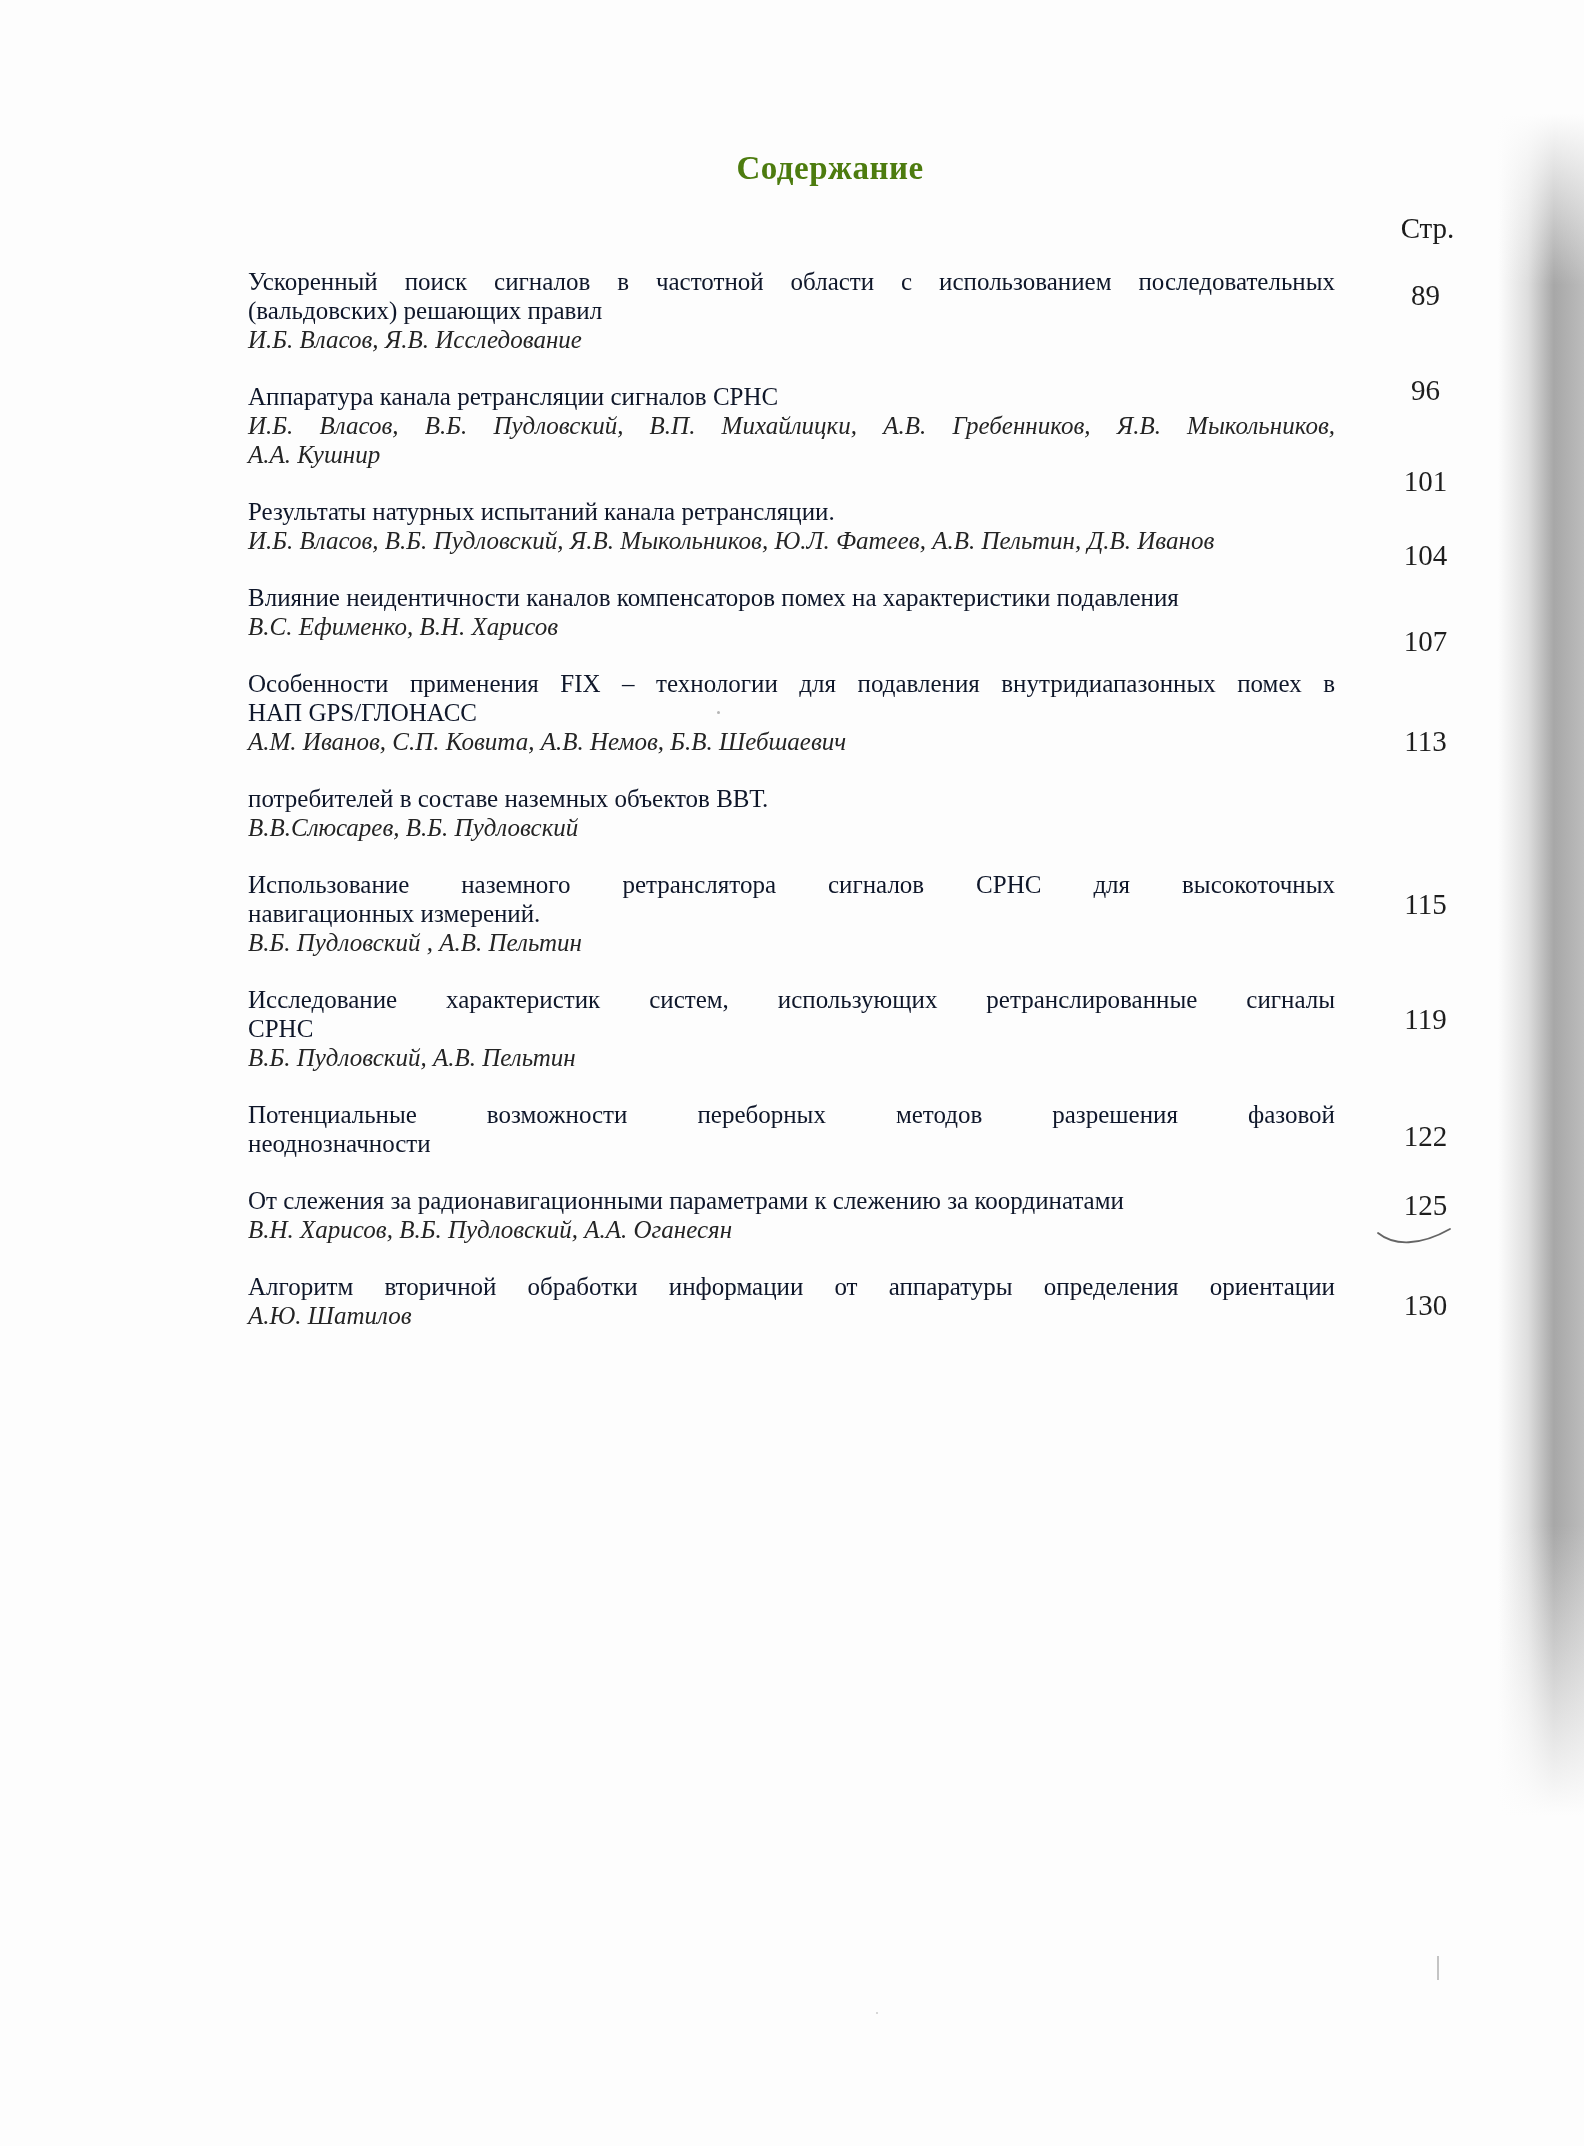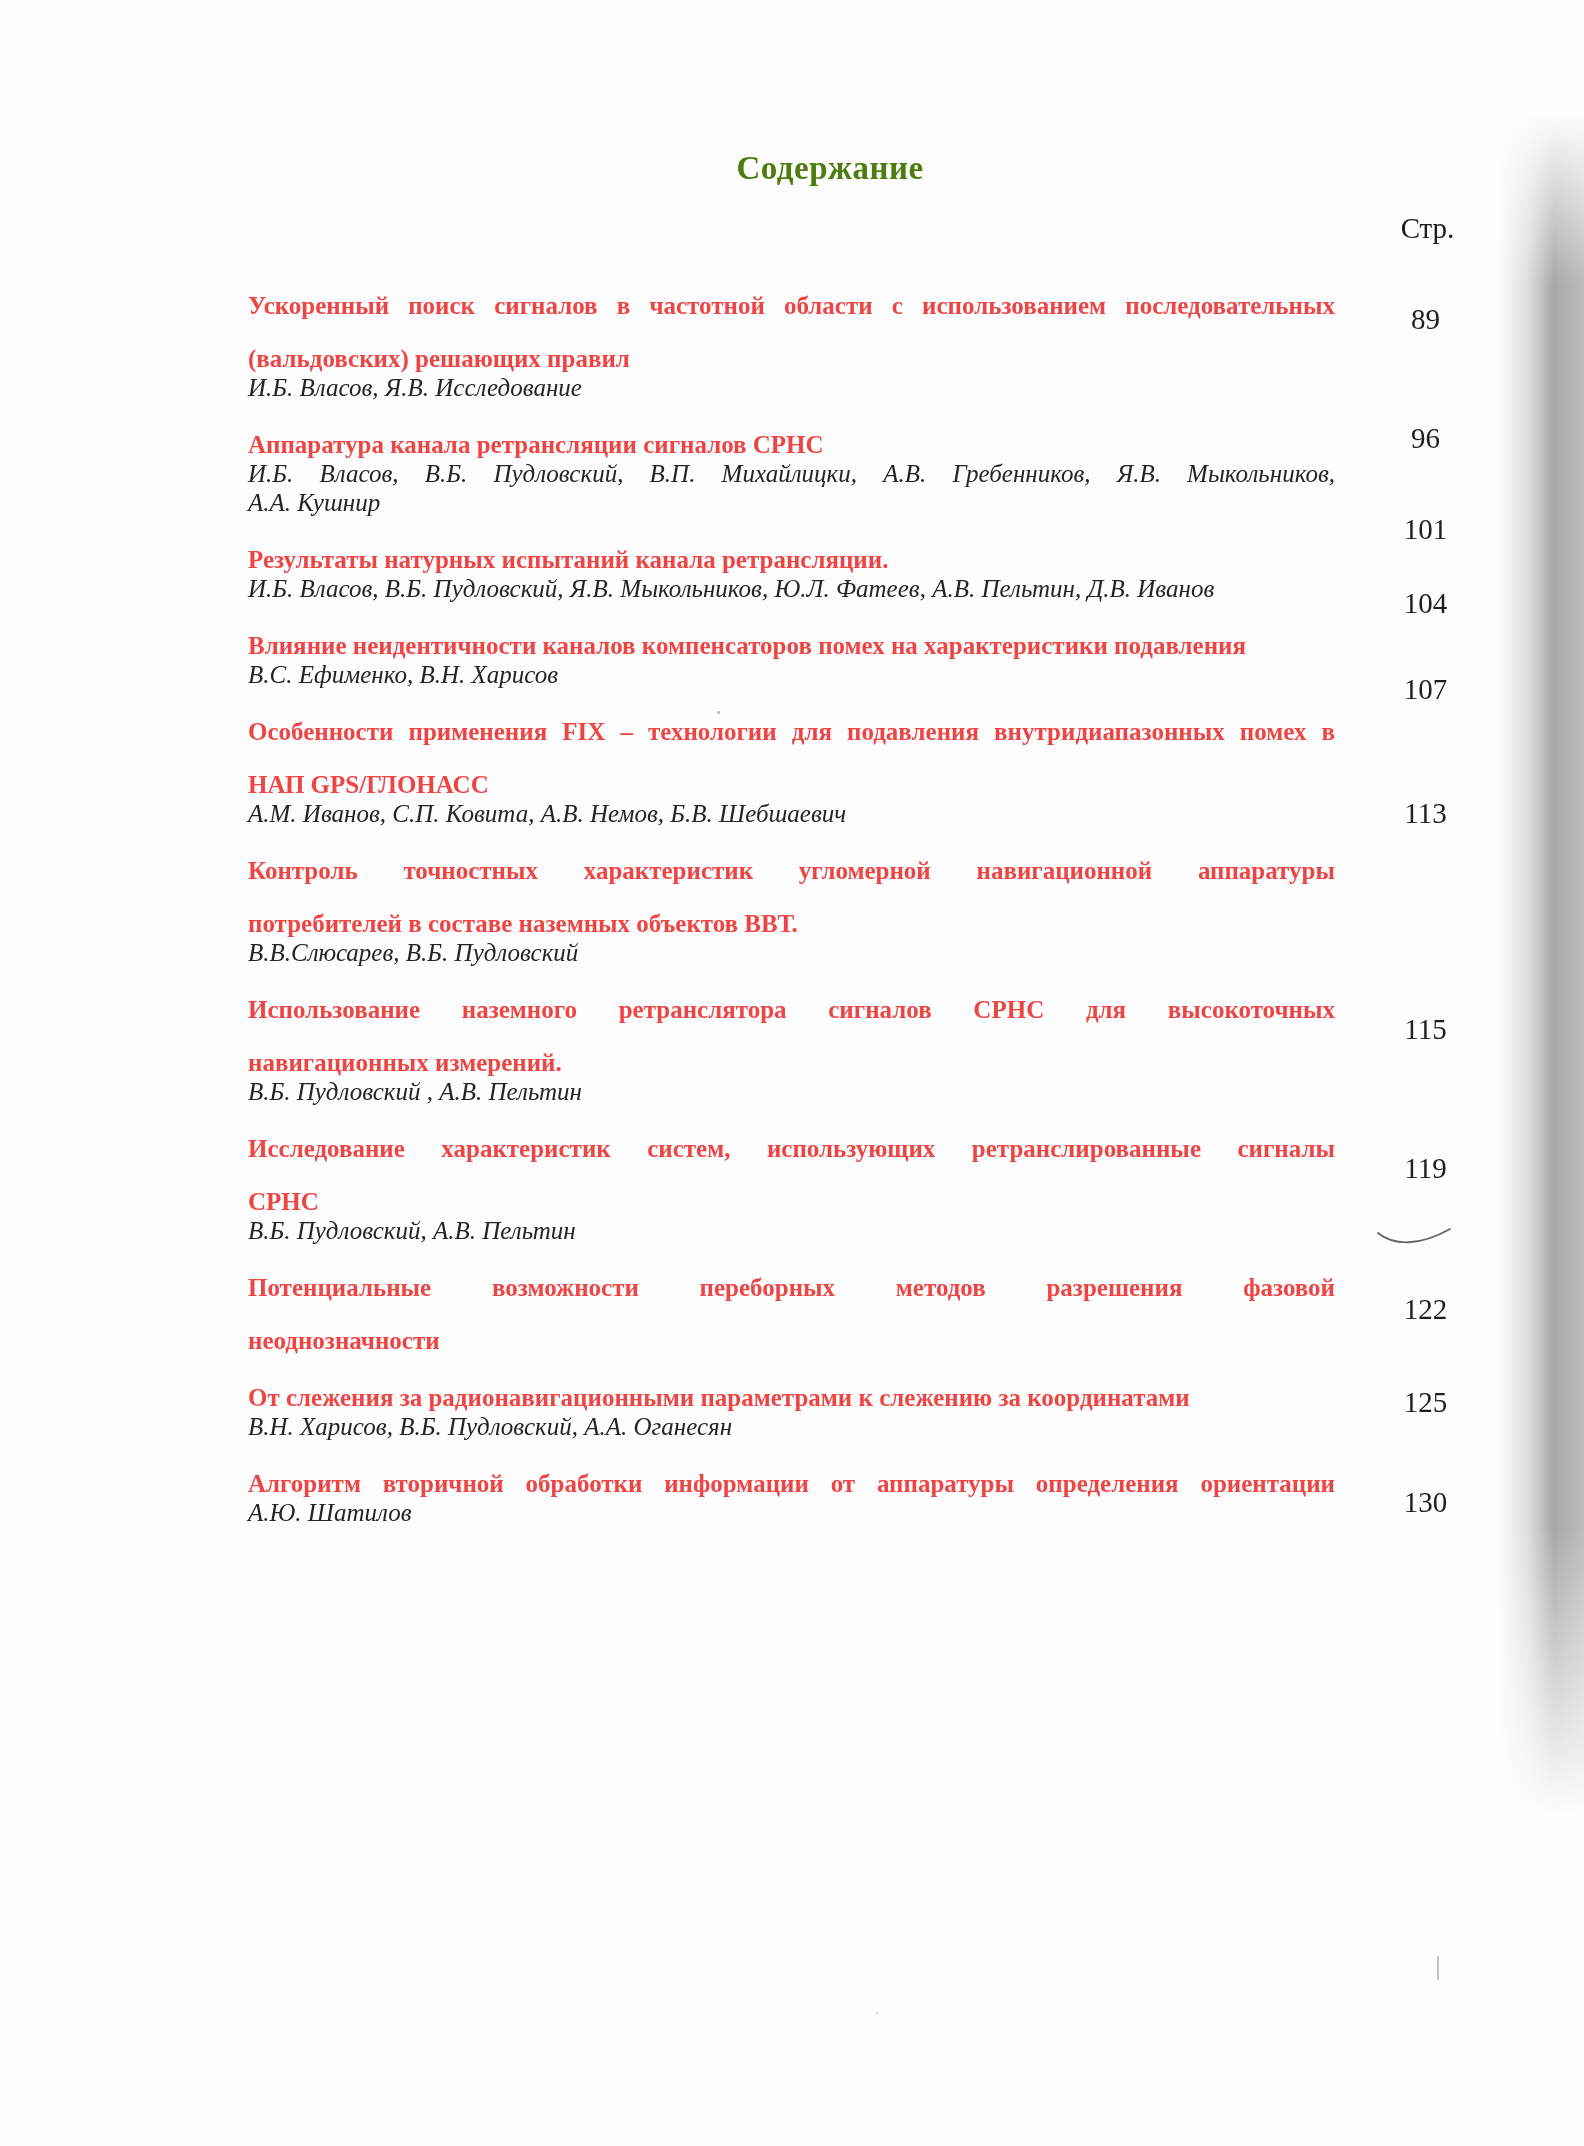--- a/index.html
+++ b/index.html
@@ -55,23 +55,22 @@
   .line {
     line-height: 29px;
     font-size: 25px;
     text-align: justify;
     text-justify: inter-word;
   }
   .line.stretch {
     text-align-last: justify;
   }
   .title-line {
-    font-weight: bold;
-    color: #ef4444;
-    margin-top: 24px;
+    font-weight: normal;
+    color: #0f172a;
   }
   .author-line {
     font-style: italic;
     color: #242424;
   }
   .entry-page {
     position: absolute;
     left: 1130px;
     width: 95px;
     text-align: center;
@@ -212,21 +211,20 @@
       <div class="entry-authors">
             <div class="line author-line">А.М. Иванов, С.П. Ковита, А.В. Немов, Б.В. Шебшаевич</div>
           </div>
     </div>
     <div class="entry-page" style="top: -42px;">107</div>
   </div>
 
   <div class="entry">
     <div class="entry-text">
       <div class="entry-title">
-            <div class="line title-line stretch">Контроль точностных характеристик угломерной навигационной аппаратуры</div>
             <div class="line title-line">потребителей в составе наземных объектов ВВТ.</div>
           </div>
       <div class="entry-authors">
             <div class="line author-line">В.В.Слюсарев, В.Б. Пудловский</div>
           </div>
     </div>
     <div class="entry-page" style="top: -57px;">113</div>
   </div>
 
   <div class="entry">

